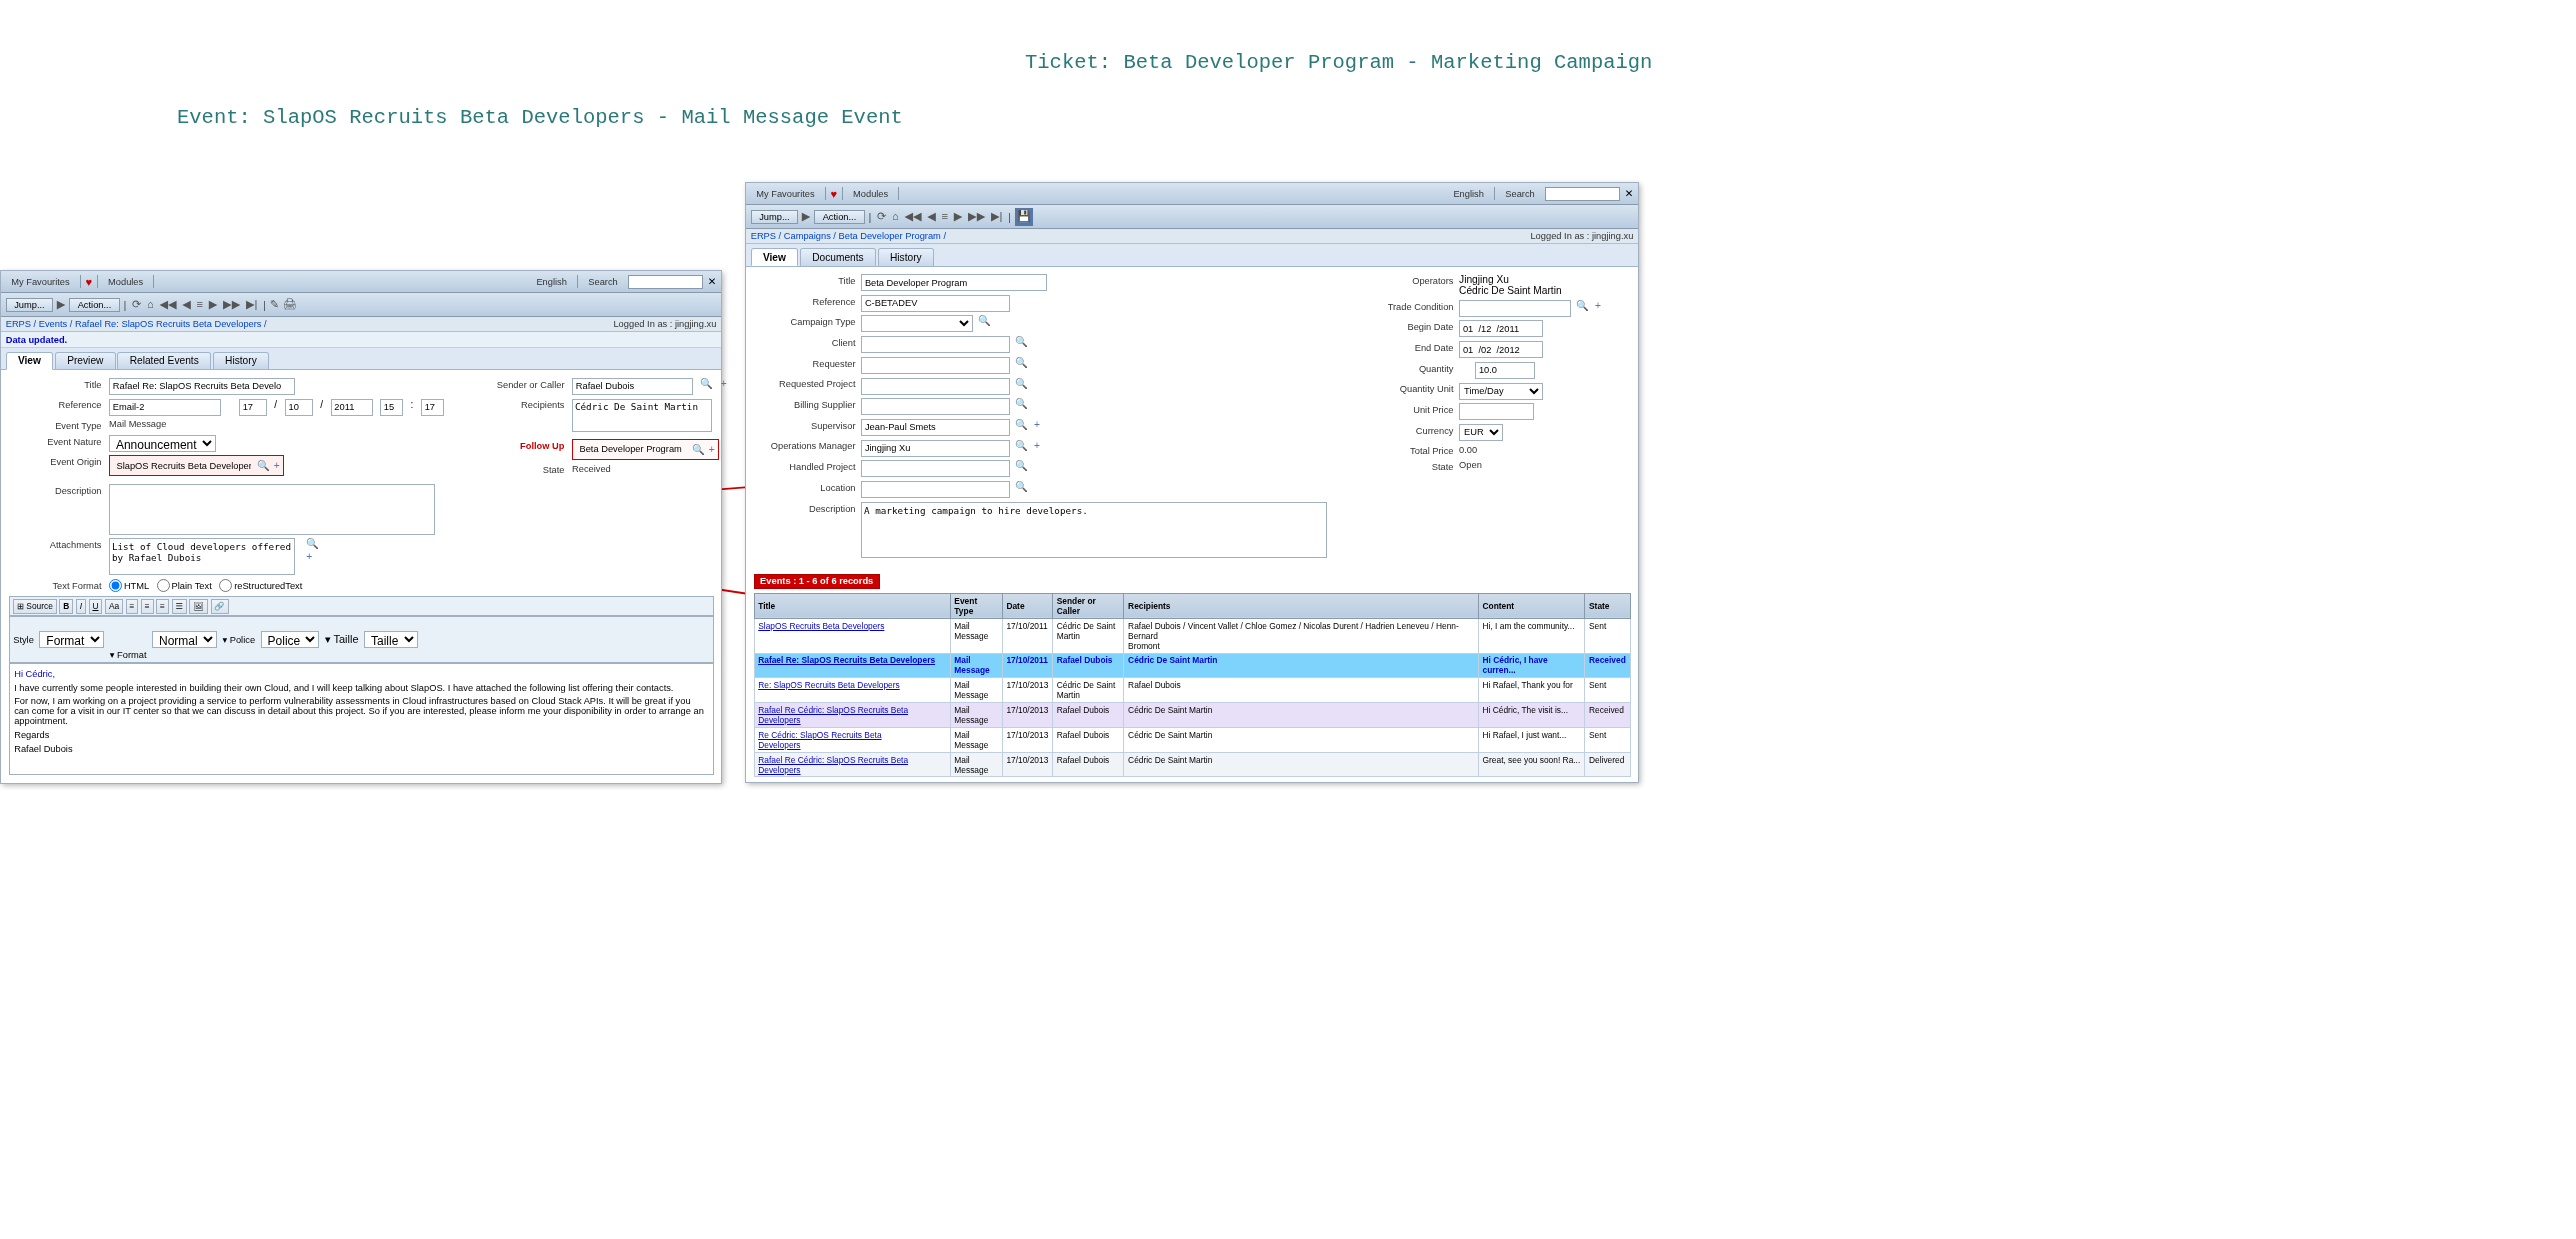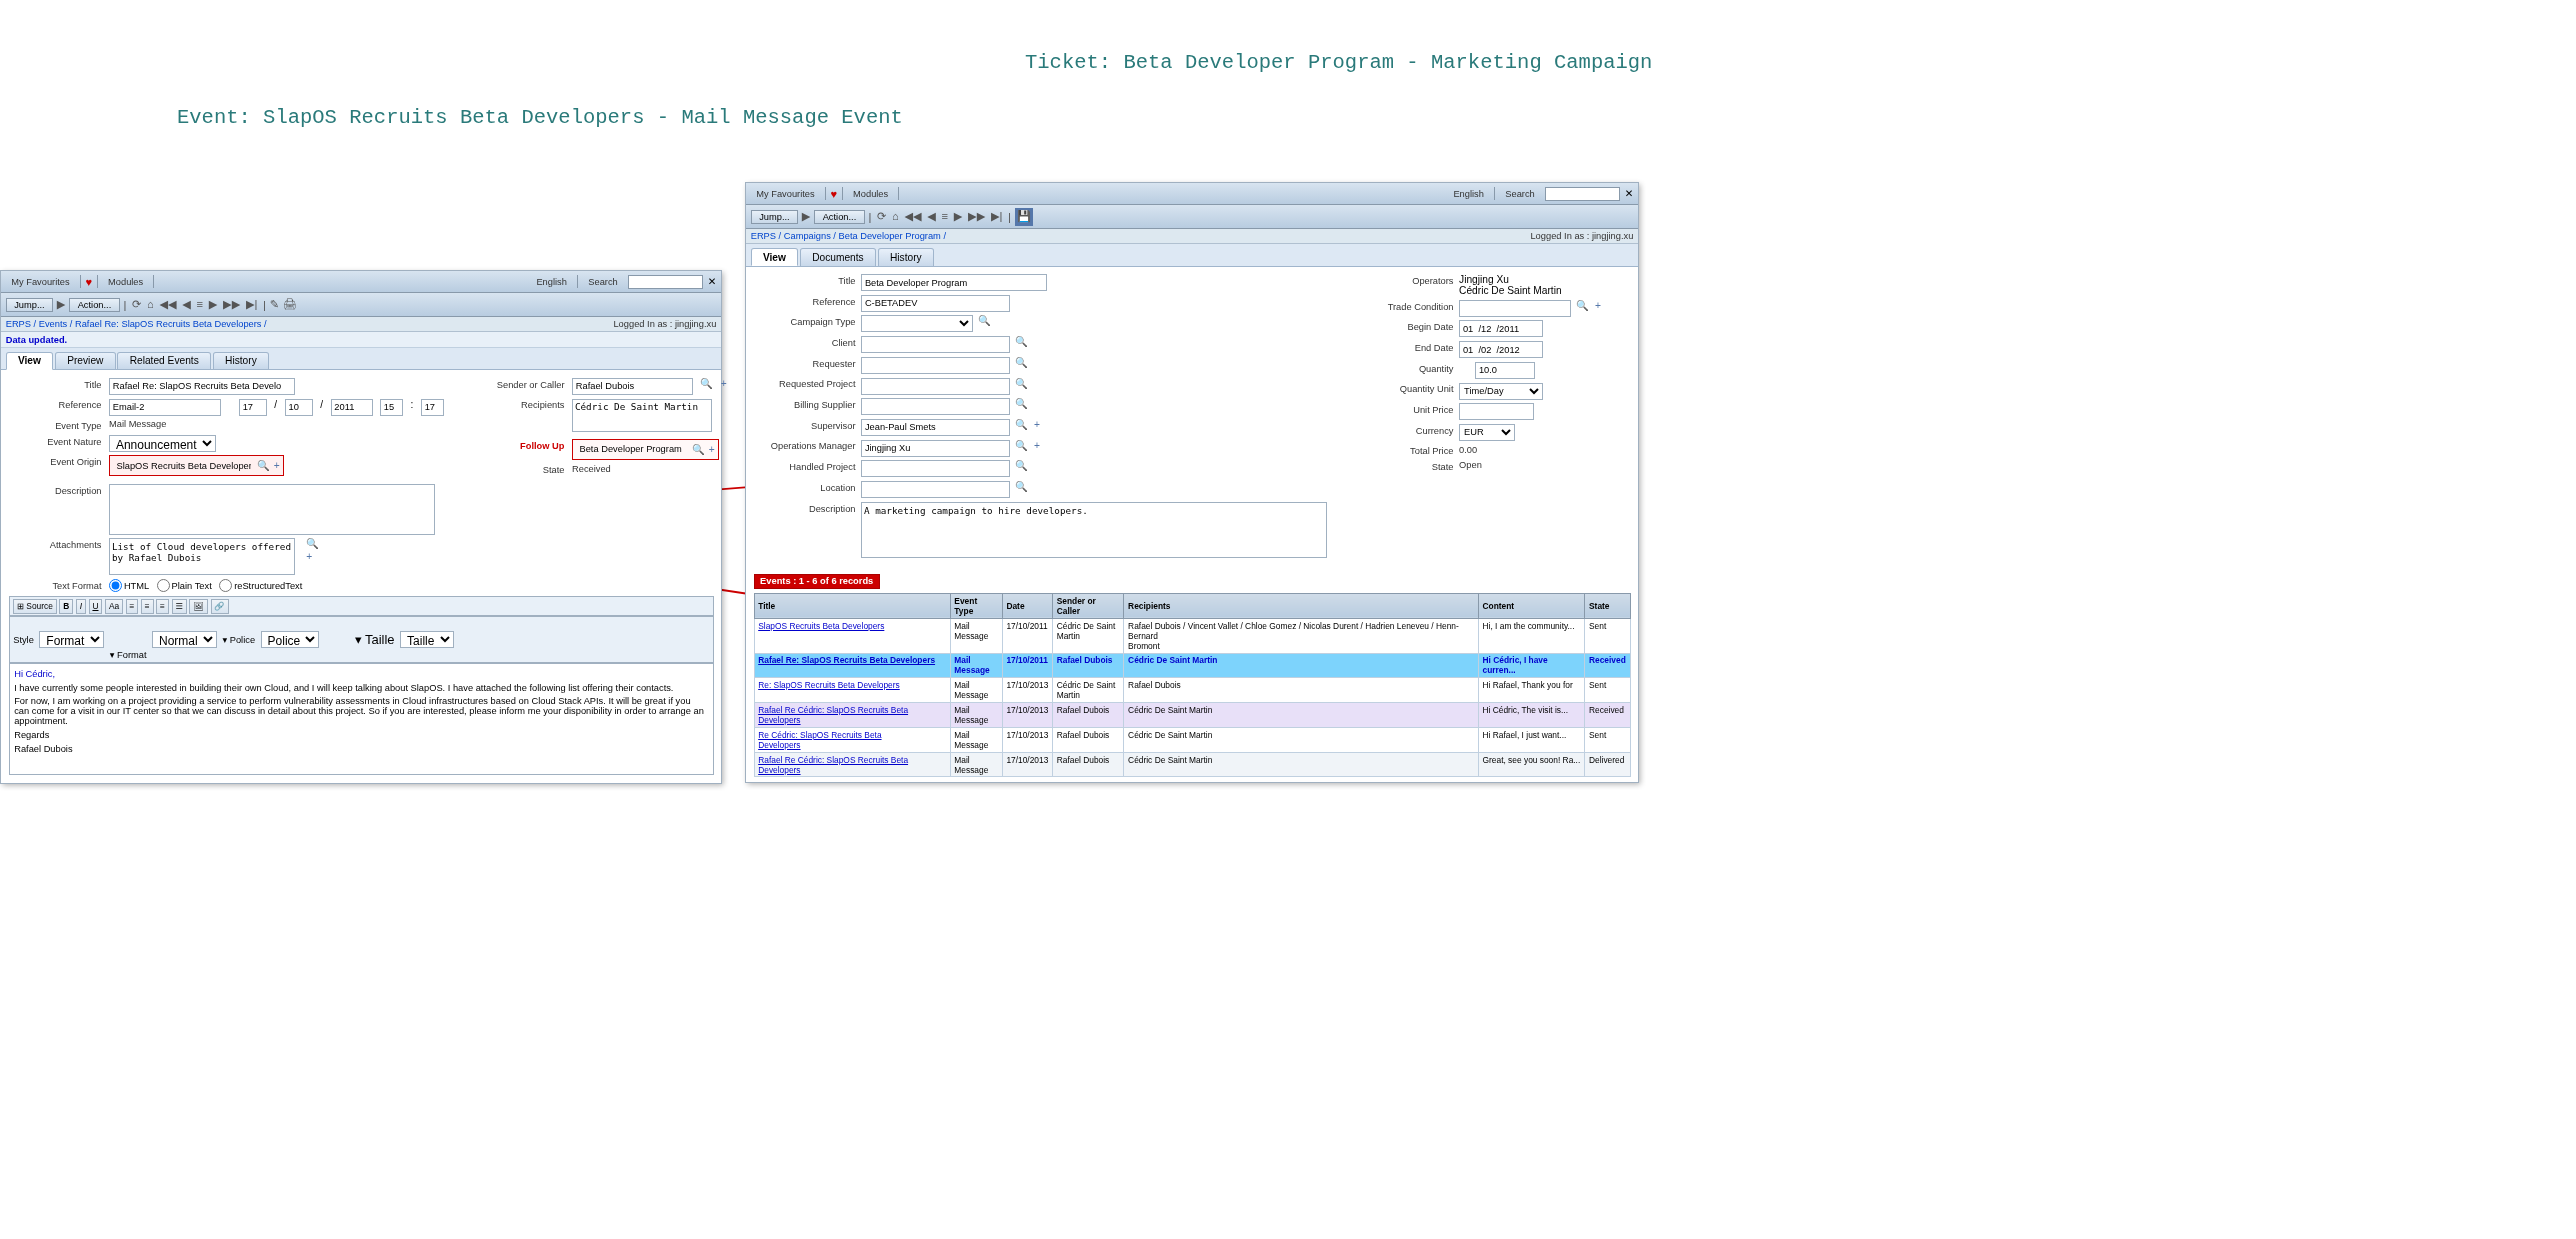--- a/index.html
+++ b/index.html
@@ -588,21 +588,21 @@
       <button class="tf-btn">🖼</button>
       <button class="tf-btn">🔗</button>
     </div>
     <div class="text-format-bar" style="gap:5.6px;">
       <span style="font-size:9.3px;">Style</span>
       <select class="form-select"><option>Format</option><option>Normal</option></select>
       <span style="font-size:9.3px;margin-top:30px;">▾ Format</span>
       <select class="form-select"><option>Normal</option></select>
       <span style="font-size:9.3px;">▾ Police</span>
       <select class="form-select"><option>Police</option></select>
-      <span style="font-size:13px;margin-left:30px;">▾ Taille</span>
+      <span style="font-size:11px;">▾ Taille</span>
       <select class="form-select"><option>Taille</option></select>
     </div>
 
     <div class="content-editor">
       <p class="greeting">Hi Cédric,</p>
       <p>I have currently some people interested in building their own Cloud, and I will keep talking about SlapOS. I have attached the following list offering their contacts.</p>
       <p>For now, I am working on a project providing a service to perform vulnerability assessments in Cloud infrastructures based on Cloud Stack APIs. It will be great if you can come for a visit in our IT center so that we can discuss in detail about this project. So if you are interested, please inform me your disponibility in order to arrange an appointment.</p>
       <p>Regards</p>
       <p>Rafael Dubois</p>
     </div>
@@ -746,21 +746,21 @@
         <div class="rp-row">
           <span class="rp-label">Quantity Unit</span>
           <select class="rp-select" style="width:84px;"><option>Time/Day</option></select>
         </div>
         <div class="rp-row">
           <span class="rp-label">Unit Price</span>
           <input class="rp-input" style="width: 75px;" value="">
         </div>
         <div class="rp-row">
           <span class="rp-label">Currency</span>
-          <select class="rp-select" style="width:56px;"><option>EUR</option></select>
+          <select class="rp-select" style="width:44px;"><option>EUR</option></select>
         </div>
         <div class="rp-row">
           <span class="rp-label">Total Price</span>
           <span class="form-value">0.00</span>
         </div>
         <div class="rp-row">
           <span class="rp-label">State</span>
           <span class="form-value">Open</span>
         </div>
       </div>

